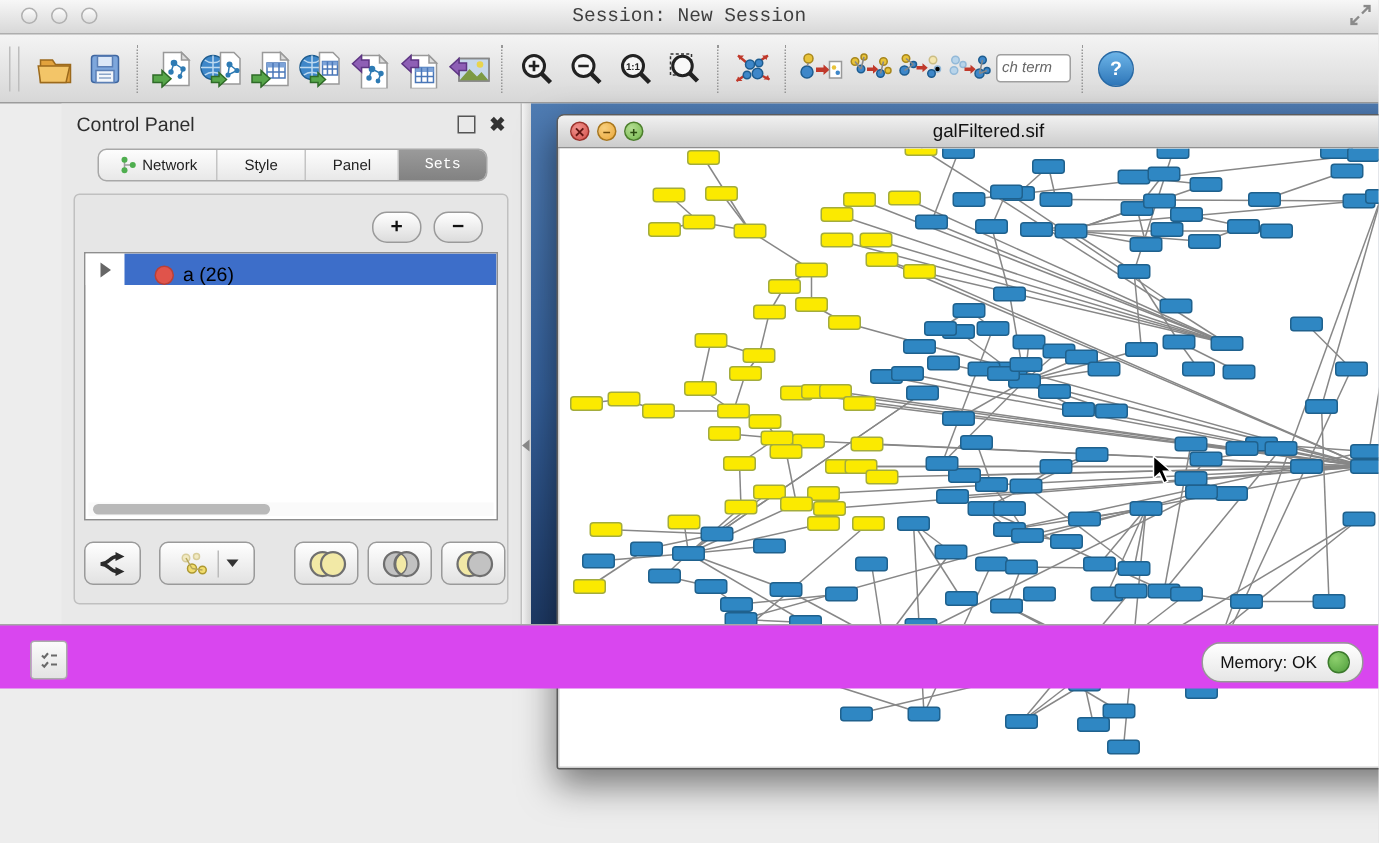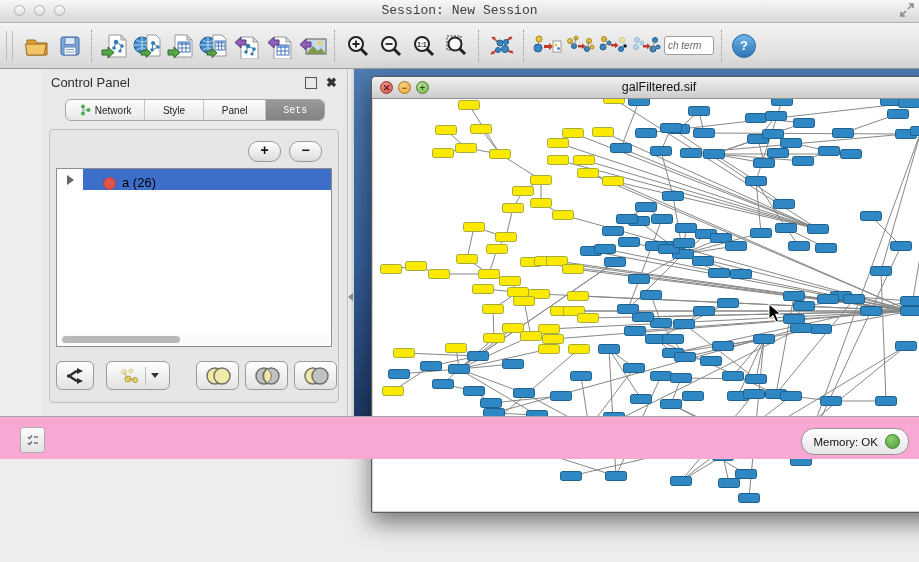--- a/index.html
+++ b/index.html
@@ -66,21 +66,21 @@
   .nw-title{text-align:center;line-height:21px;font-size:12.5px;color:#111;}
   .nwb{position:absolute;top:4px;width:13px;height:13px;border-radius:50%;font-size:9px;font-weight:bold;display:flex;align-items:center;justify-content:center;box-sizing:border-box;}
   .nwb-close{left:8px;background:radial-gradient(circle at 35% 30%,#f0938d,#d5504a);border:1px solid #9c332c;color:#611511;}
   .nwb-min{left:26px;background:radial-gradient(circle at 35% 30%,#f8cf7e,#eaa83b);border:1px solid #a8761c;color:#6e4a0a;}
   .nwb-max{left:44px;background:radial-gradient(circle at 35% 30%,#b3dd92,#76b94e);border:1px solid #4c7f2c;color:#2c4d12;}
   .nw-canvas{position:absolute;left:1px;right:1px;top:22px;bottom:1px;background:#fff;overflow:hidden;}
   .resize-grip{position:absolute;right:1px;bottom:1px;width:12px;height:12px;background:repeating-linear-gradient(135deg,transparent,transparent 2px,#9a9a9a 2px,#9a9a9a 3px);}
   .cursor{position:absolute;left:394px;top:203px;}
 
   
-  .statusbar{height:43px;background:#f9a8d4;border-top:1px solid #a6a6a6;position:relative;box-sizing:border-box;}
+  .statusbar{height:43px;background:#d946ef;border-top:1px solid #a6a6a6;position:relative;box-sizing:border-box;}
   .task-btn{position:absolute;left:20px;top:10px;width:23px;height:24px;border:1px solid #ababab;border-radius:3px;background:linear-gradient(#fbfbfb,#e3e3e3);display:flex;align-items:center;justify-content:center;}
   .mem-btn{position:absolute;right:10px;top:11px;height:25px;border:1px solid #979797;border-radius:13px;background:linear-gradient(#ffffff,#e6e6e6);display:flex;align-items:center;padding:0 8px 0 11px;gap:7px;font-size:11.5px;color:#111;}
   .mem-dot{width:15px;height:15px;border-radius:50%;background:radial-gradient(circle at 35% 30%,#8ed06e,#4f9e3c);border:1px solid #3c7a2c;box-sizing:border-box;}
 </style>
 </head>
 <body>
 
 <div class="app">
 
   <div class="titlebar">

